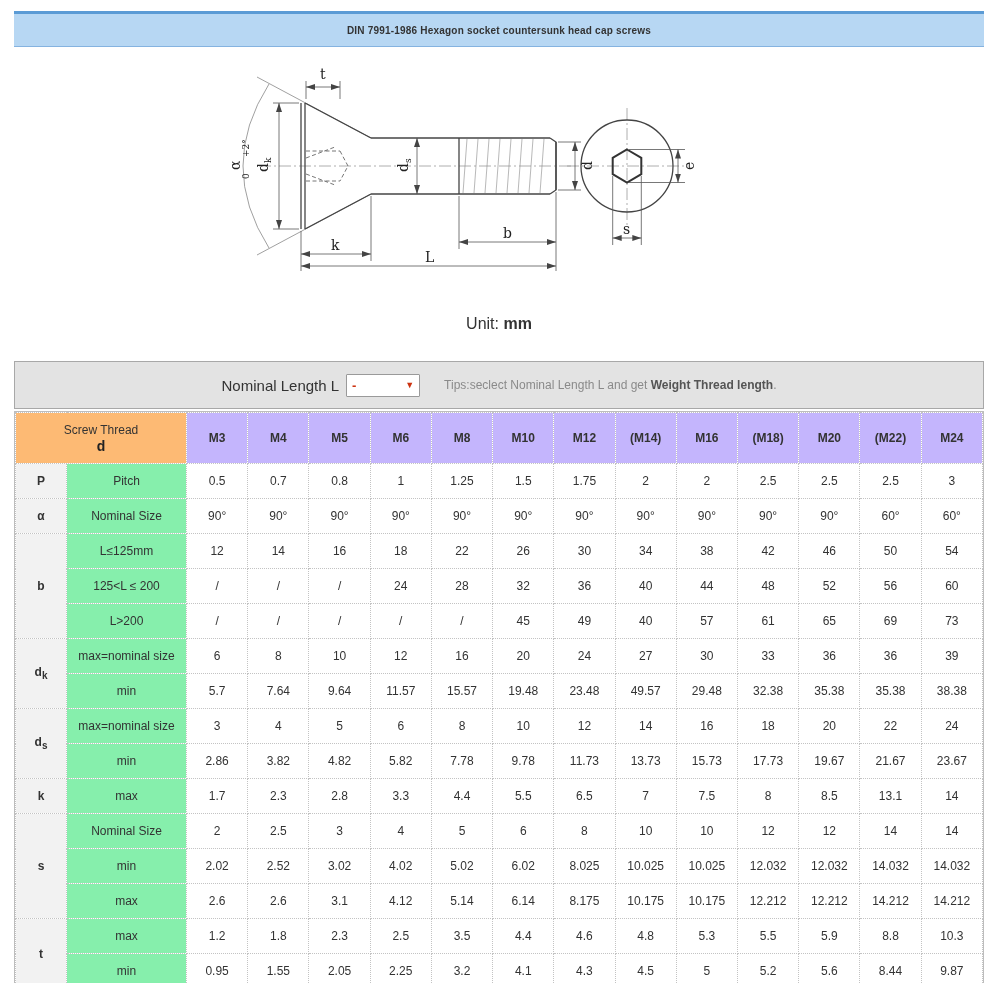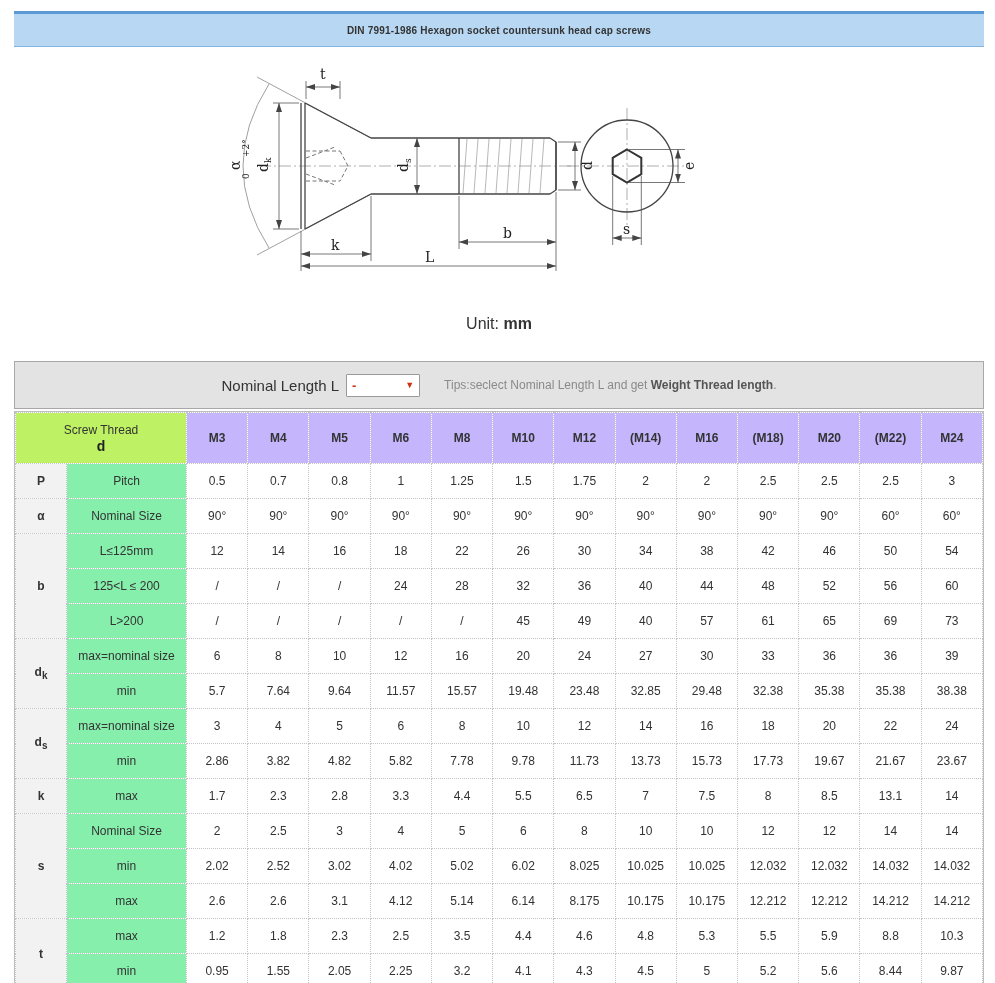--- a/index.html
+++ b/index.html
@@ -45,21 +45,21 @@
 
   
   .spec-table-wrap { margin-top:2px; border:1px solid #bdbdbd; }
   table.spec { border-collapse:collapse; table-layout:fixed; width:968px; }
   table.spec th, table.spec td {
     border:1px dotted #c3c3c3; text-align:center; vertical-align:middle;
     padding:0; font-size:12px; color:#333; overflow:hidden;
   }
   table.spec th { height:51px; }
   table.spec td { height:35px; }
-  th.corner { background:#bef264; font-weight:normal; }
+  th.corner { background:#fdba74; font-weight:normal; }
   th.corner .c1 { display:block; font-size:12px; color:#333; }
   th.corner .c2 { display:block; font-size:14px; font-weight:bold; color:#222; margin-top:1px; }
   th.mcol { background:#c4b5fd; font-size:13px; font-weight:bold; color:#222; }
   td.sym { background:#f2f2f2; font-size:15px; font-weight:bold; color:#222; }
   td.sym sub { font-size:10px; }
   td.lbl { background:#86efac; font-size:12px; color:#555; }
   td.val { background:#fff; font-size:12px; color:#333; }
 </style>
 </head>
 <body>
@@ -321,21 +321,21 @@
           </tr>
           <tr>
             <td class="lbl">min</td>
             <td class="val">5.7</td>
             <td class="val">7.64</td>
             <td class="val">9.64</td>
             <td class="val">11.57</td>
             <td class="val">15.57</td>
             <td class="val">19.48</td>
             <td class="val">23.48</td>
-            <td class="val">32.85</td>
+            <td class="val">49.57</td>
             <td class="val">29.48</td>
             <td class="val">32.38</td>
             <td class="val">35.38</td>
             <td class="val">35.38</td>
             <td class="val">38.38</td>
           </tr>
           <tr>
             <td class="sym" rowspan="2"><span>d</span><sub>s</sub></td>
             <td class="lbl">max=nominal size</td>
             <td class="val">3</td>

